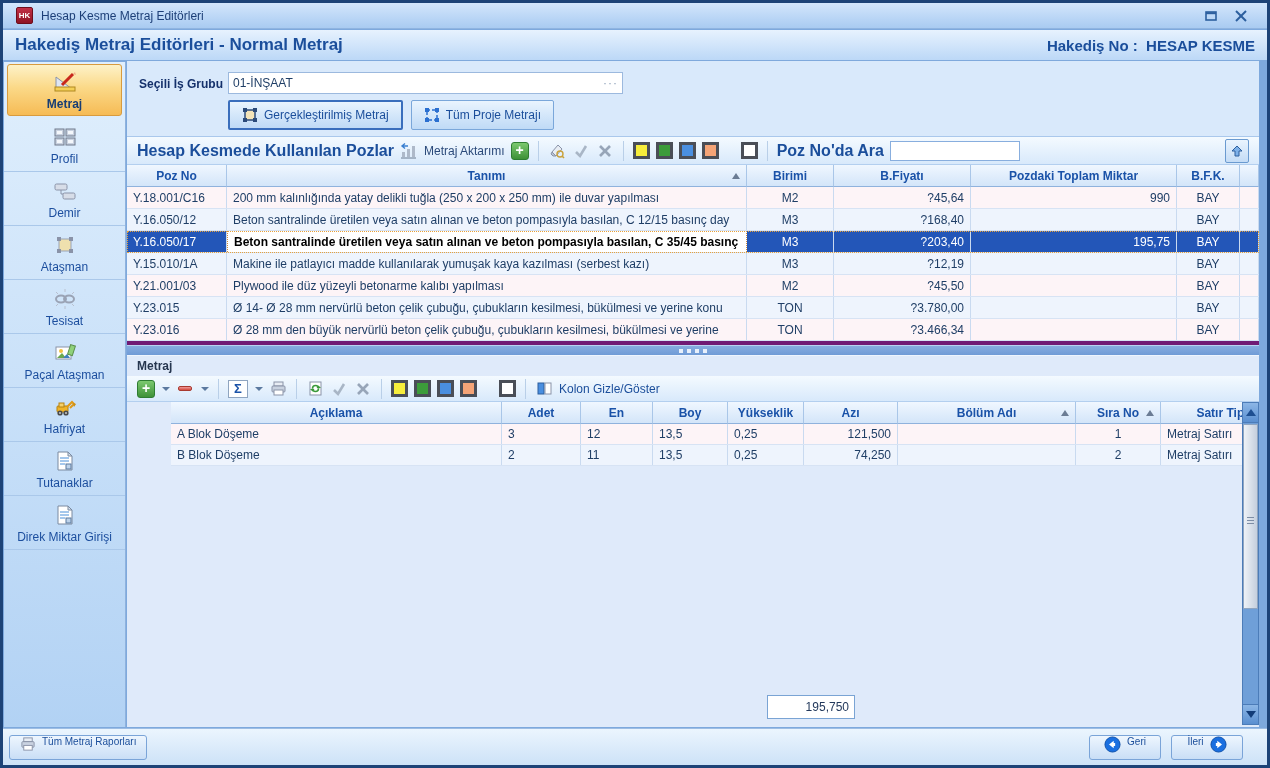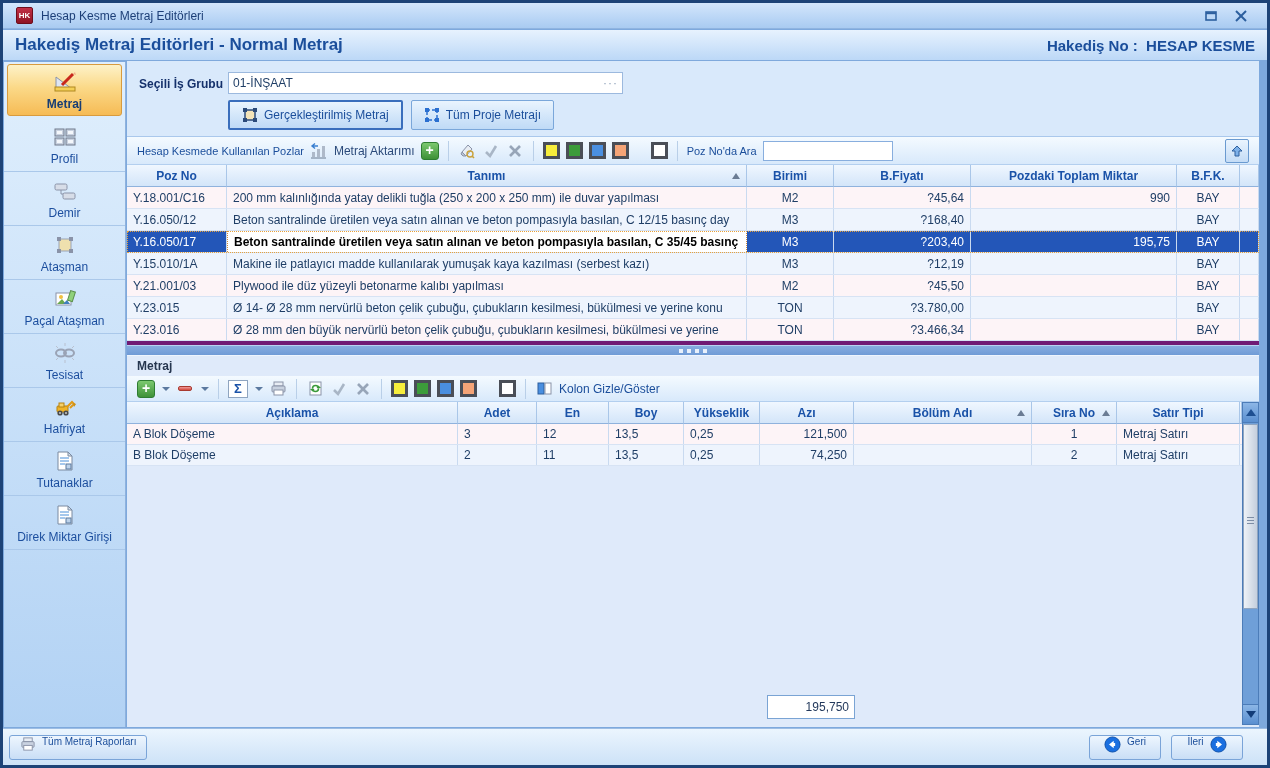--- a/index.html
+++ b/index.html
@@ -43,21 +43,21 @@
   .wg-input .dots{ margin-left:auto; color:#8fa2ba; font-size:12px; letter-spacing:1px; cursor:pointer;}
   .btnrow{ position:absolute; left:101px; top:39px; display:flex; gap:8px; }
   .bbtn{ height:30px; display:flex; align-items:center; justify-content:center; gap:6px;
     background:linear-gradient(#e9f4fe,#bfdaf6); border:1px solid #7aa7da; border-radius:2px;
     color:#1b4e9b; font-size:12px; padding:0 12px; cursor:pointer; }
   .bbtn.focused{ border:2px solid #3a6ebc; }
   
   .tbar{ display:flex; align-items:center; gap:6px; padding:0 10px;
     background:linear-gradient(#f4faff,#d8e9fb); border-bottom:1px solid #b3cfef; }
   .tbar .sep{ width:1px; height:20px; background:#b9cfe8; margin:0 3px; }
-  .tbar-title{ color:#1b4e9b; font-size:11px; font-weight:normal; white-space:nowrap; }
+  .tbar-title{ color:#1b4e9b; font-size:16px; font-weight:bold; white-space:nowrap; }
   .tlabel{ color:#2b4a7a; font-size:12px; white-space:nowrap; }
   .csq{ width:17px; height:17px; border:3px solid #4a4e57; cursor:pointer; }
   .greenplus{ width:18px; height:18px; border-radius:3px; border:1px solid #2e7d32;
     background:linear-gradient(#7cc96f,#3e9138); color:#fff; font-weight:bold; font-size:14px;
     line-height:15px; text-align:center; cursor:pointer; }
   .ticon{ width:18px; height:18px; display:flex; align-items:center; justify-content:center; cursor:pointer;}
   .searchbox{ width:130px; height:20px; background:#fff; border:1px solid #88aede; font-size:12px; padding:0 4px; color:#1f3e66;}
   .upbtn{ margin-left:auto; width:24px; height:24px; background:linear-gradient(#eaf4fe,#c4dcf6);
     border:1px solid #6a9ad0; border-radius:2px; display:flex; align-items:center; justify-content:center; cursor:pointer;}
   .poz-toolbar{ height:28px; }
@@ -85,21 +85,21 @@
   
   .mpanel{ flex:1; position:relative; background:#dfeafa; border-top:1px solid #eef5fe; }
   .mtitle{ position:absolute; left:10px; top:3px; font-size:12px; font-weight:bold; color:#26364f; }
   .mtbar{ position:absolute; left:0; right:0; top:20px; height:26px; }
   .redminus{ width:18px; height:18px; display:flex; align-items:center; justify-content:center; cursor:pointer;}
   .redminus i{ width:14px; height:5px; background:linear-gradient(#f09a9a,#d34a3e); border:1px solid #a83a30; border-radius:2px; }
   .caret{ width:0; height:0; border-left:4px solid transparent; border-right:4px solid transparent;
     border-top:4px solid #5c7aa0; margin-left:1px; cursor:pointer; }
   .sigma{ width:20px; height:18px; background:#fff; border:1px solid #8fa5c0; color:#1a52a8;
     font-size:13px; font-weight:bold; text-align:center; line-height:16px; cursor:pointer; }
-  .grid2{ display:grid; grid-template-columns:331px 79px 72px 75px 76px 94px 178px 85px 123px 1fr; }
+  .grid2{ display:grid; grid-template-columns:331px 79px 72px 75px 76px 94px 178px 85px 123px 1fr;margin-left:44px; }
   .t2{ position:absolute; left:0; right:17px; top:46px; bottom:0; overflow:hidden; }
   .t2 .trow{ height:21px; }
   .totalbox{ position:absolute; left:640px; bottom:8px; width:88px; height:24px; background:#fff;
     border:1px solid #7aa4d4; font-size:12px; color:#23395c; display:flex; align-items:center;
     justify-content:flex-end; padding:0 5px; }
   
   .vsb{ position:absolute; right:0; top:46px; bottom:2px; width:17px; background:#6f9fd8; border:1px solid #4c7cb8; }
   .vsb .up,.vsb .dn{ position:absolute; left:0; right:0; height:20px; background:linear-gradient(#8cb6e6,#5a8fd0);
     display:flex; align-items:center; justify-content:center; cursor:pointer; }
   .vsb .up{ top:0; border-bottom:1px solid #4c7cb8; } .vsb .dn{ bottom:0; border-top:1px solid #4c7cb8; }
@@ -198,45 +198,45 @@
             <rect x="4" y="16" width="4" height="4"></rect>
               <rect x="16" y="16" width="4" height="4"></rect>
             </g>
         </svg>
         </span>
       <span class="lbl">Ataşman</span>
     </div>
     <div class="sitem">
       <span class="sicon">
         <svg width="24" height="24" viewBox="0 0 24 24">
-          <rect x="3" y="6" width="15" height="12" fill="#fff" stroke="#8a93a8"></rect>
-          <circle cx="8" cy="10" r="2" fill="#f0c040"></circle>
-          <polygon points="4,17 9,12 13,17" fill="#6aa84f"></polygon>
-          <polygon points="10,17 14,13 17,17" fill="#3f7fbf"></polygon>
-          <rect x="16" y="4" width="5" height="10" fill="#8fd17a" stroke="#5a8f4a" transform="rotate(18 18 9)"></rect>
-        </svg>
-        </span>
-      <span class="lbl">Paçal Ataşman</span>
-    </div>
-    <div class="sitem">
-      <span class="sicon">
-        <svg width="24" height="24" viewBox="0 0 24 24">
           <ellipse cx="8" cy="12" rx="5" ry="3.5" fill="none" stroke="#9aa3b5" stroke-width="2"></ellipse>
           <ellipse cx="16" cy="12" rx="5" ry="3.5" fill="none" stroke="#9aa3b5" stroke-width="2"></ellipse>
           <g stroke="#b8c0cf">
               <line x1="12" y1="2" x2="12" y2="5"></line>
               <line x1="12" y1="19" x2="12" y2="22"></line>
             <line x1="3" y1="5" x2="5" y2="7"></line>
               <line x1="19" y1="7" x2="21" y2="5"></line>
             <line x1="3" y1="19" x2="5" y2="17"></line>
               <line x1="19" y1="17" x2="21" y2="19"></line>
             </g>
         </svg>
         </span>
       <span class="lbl">Tesisat</span>
+    </div>
+    <div class="sitem">
+      <span class="sicon">
+        <svg width="24" height="24" viewBox="0 0 24 24">
+          <rect x="3" y="6" width="15" height="12" fill="#fff" stroke="#8a93a8"></rect>
+          <circle cx="8" cy="10" r="2" fill="#f0c040"></circle>
+          <polygon points="4,17 9,12 13,17" fill="#6aa84f"></polygon>
+          <polygon points="10,17 14,13 17,17" fill="#3f7fbf"></polygon>
+          <rect x="16" y="4" width="5" height="10" fill="#8fd17a" stroke="#5a8f4a" transform="rotate(18 18 9)"></rect>
+        </svg>
+        </span>
+      <span class="lbl">Paçal Ataşman</span>
     </div>
     <div class="sitem">
       <span class="sicon">
         <svg width="24" height="24" viewBox="0 0 24 24">
           <rect x="4" y="11" width="11" height="6" rx="1" fill="#f0b429" stroke="#b58210"></rect>
           <rect x="6" y="8" width="5" height="4" fill="#f6d06a" stroke="#b58210"></rect>
           <path d="M14 12 L19 7 L21 9 L17 13" fill="none" stroke="#e09a18" stroke-width="2"></path>
           <polygon points="20,8 23,9 21,12" fill="#c98e14"></polygon>
           <circle cx="7" cy="18" r="2.6" fill="#4a4a4a"></circle>
             <circle cx="13" cy="18" r="2.6" fill="#4a4a4a"></circle>

